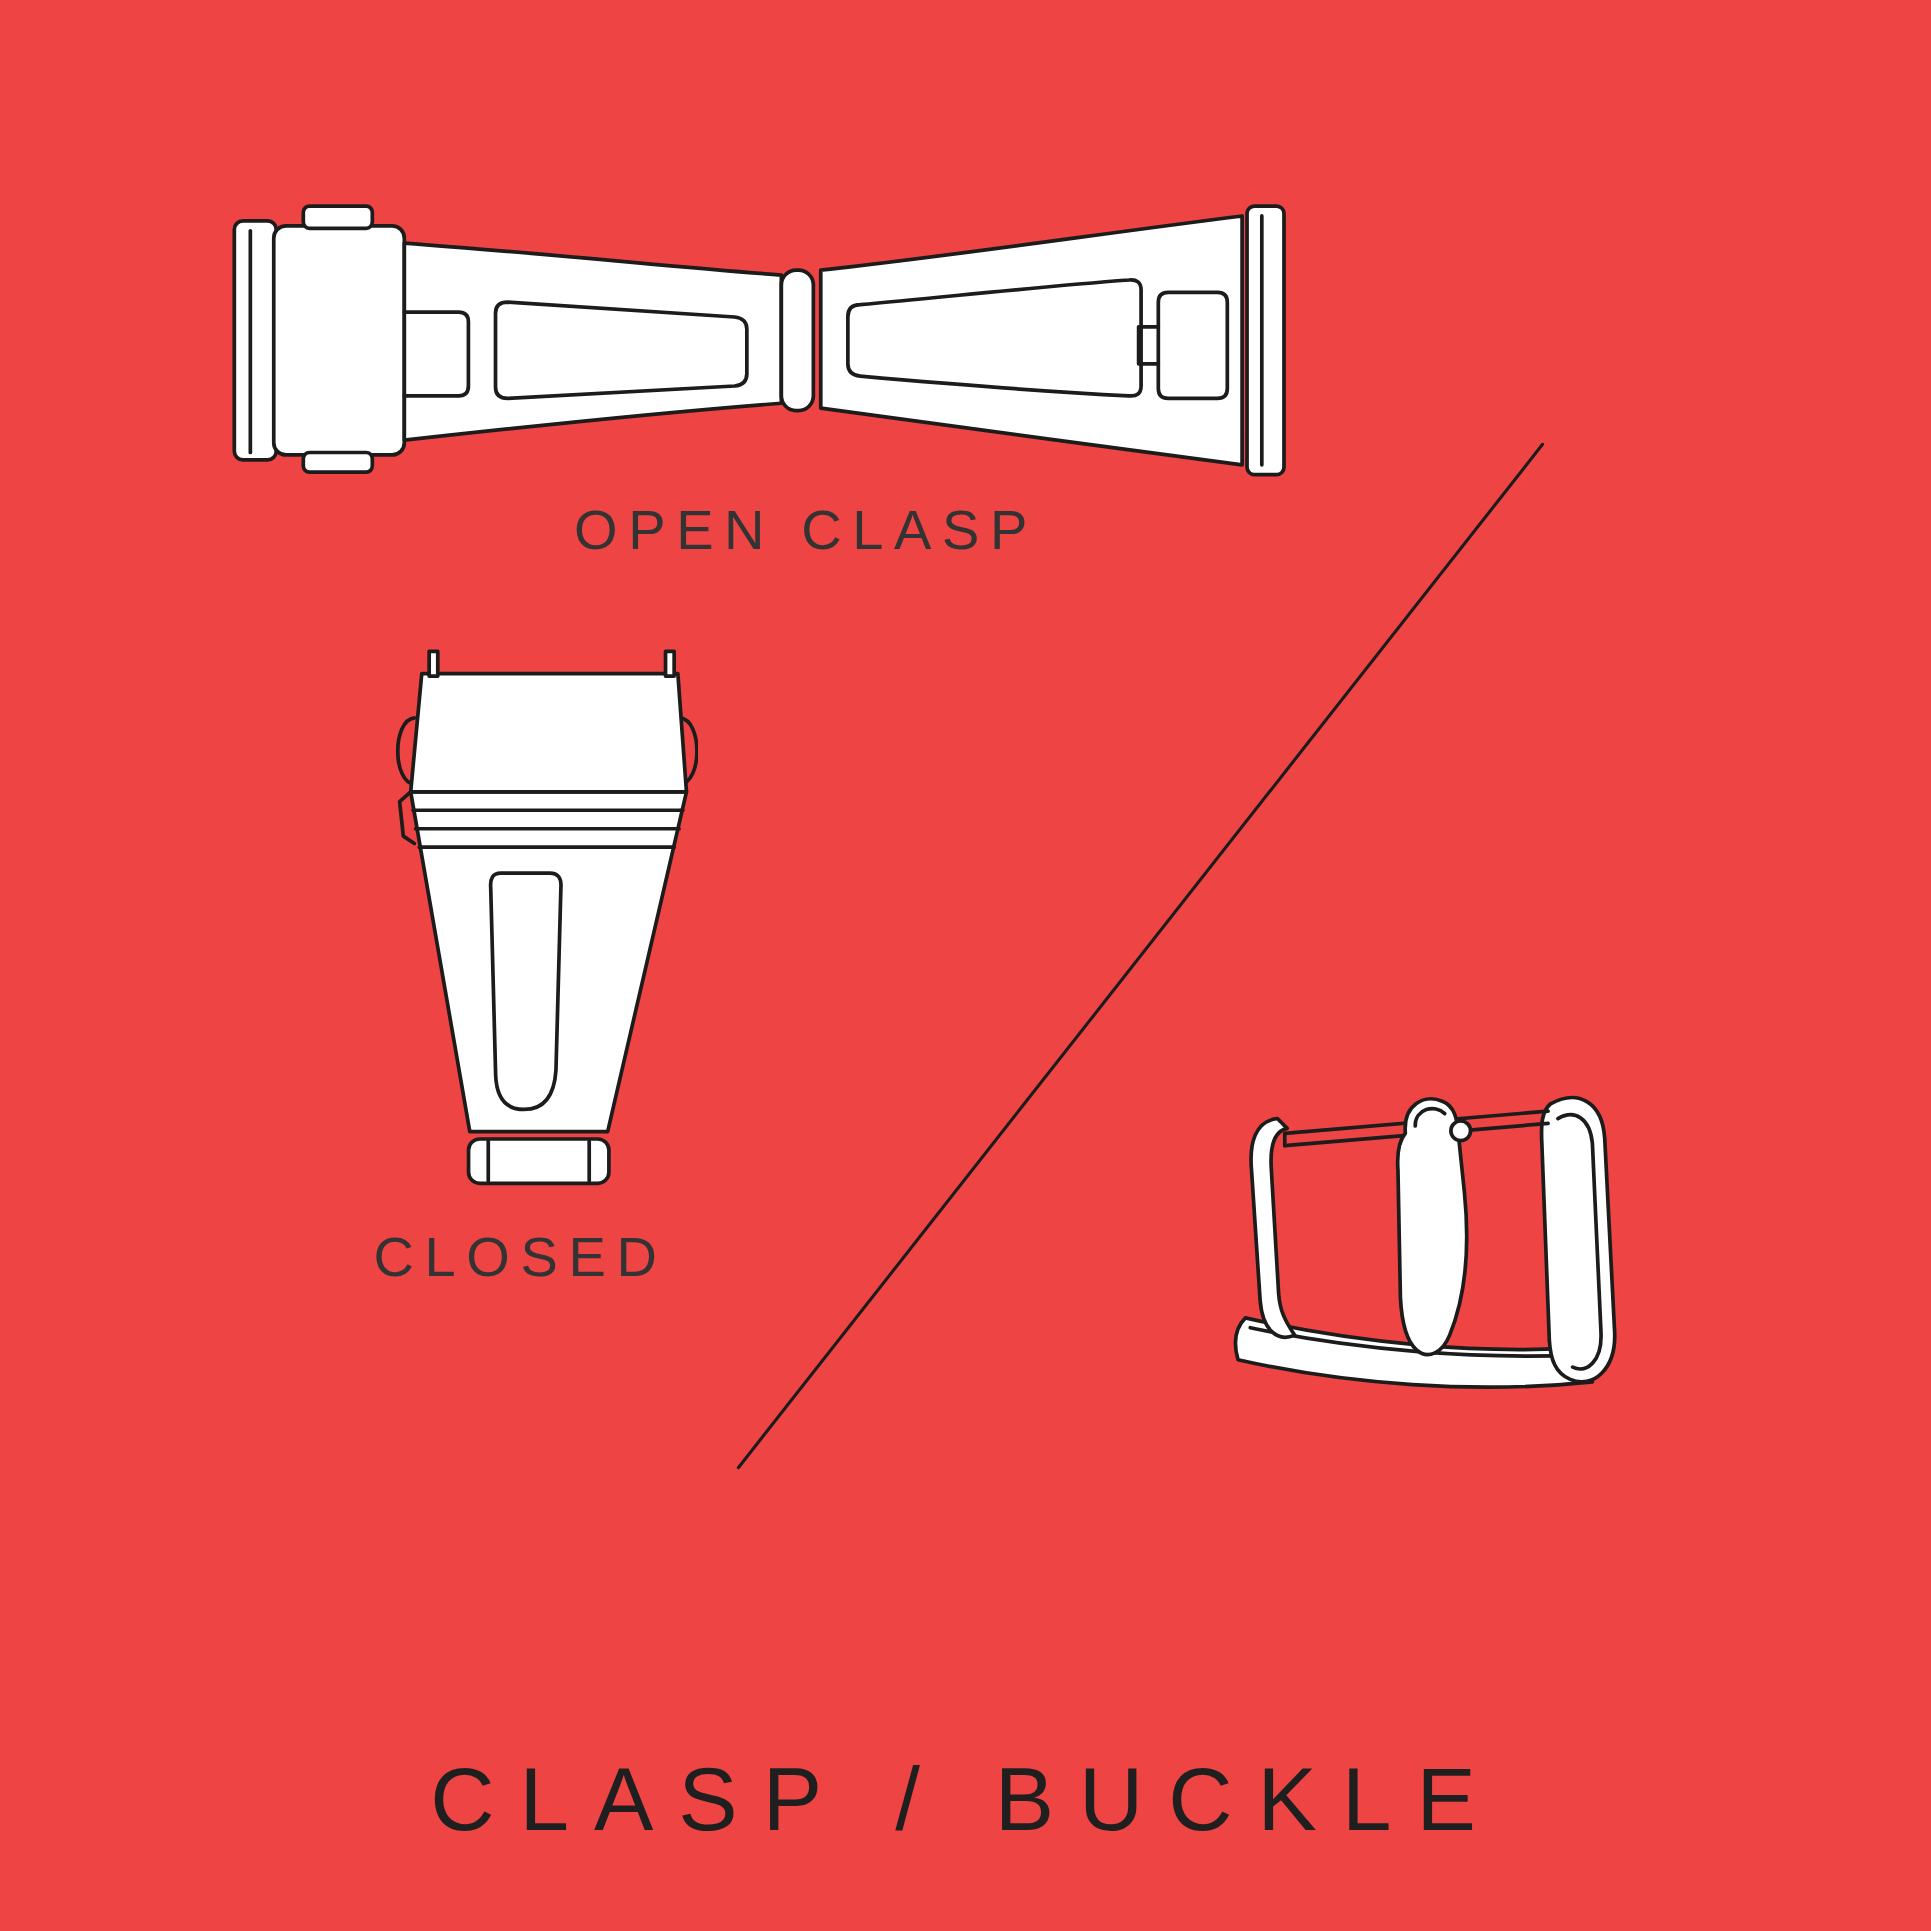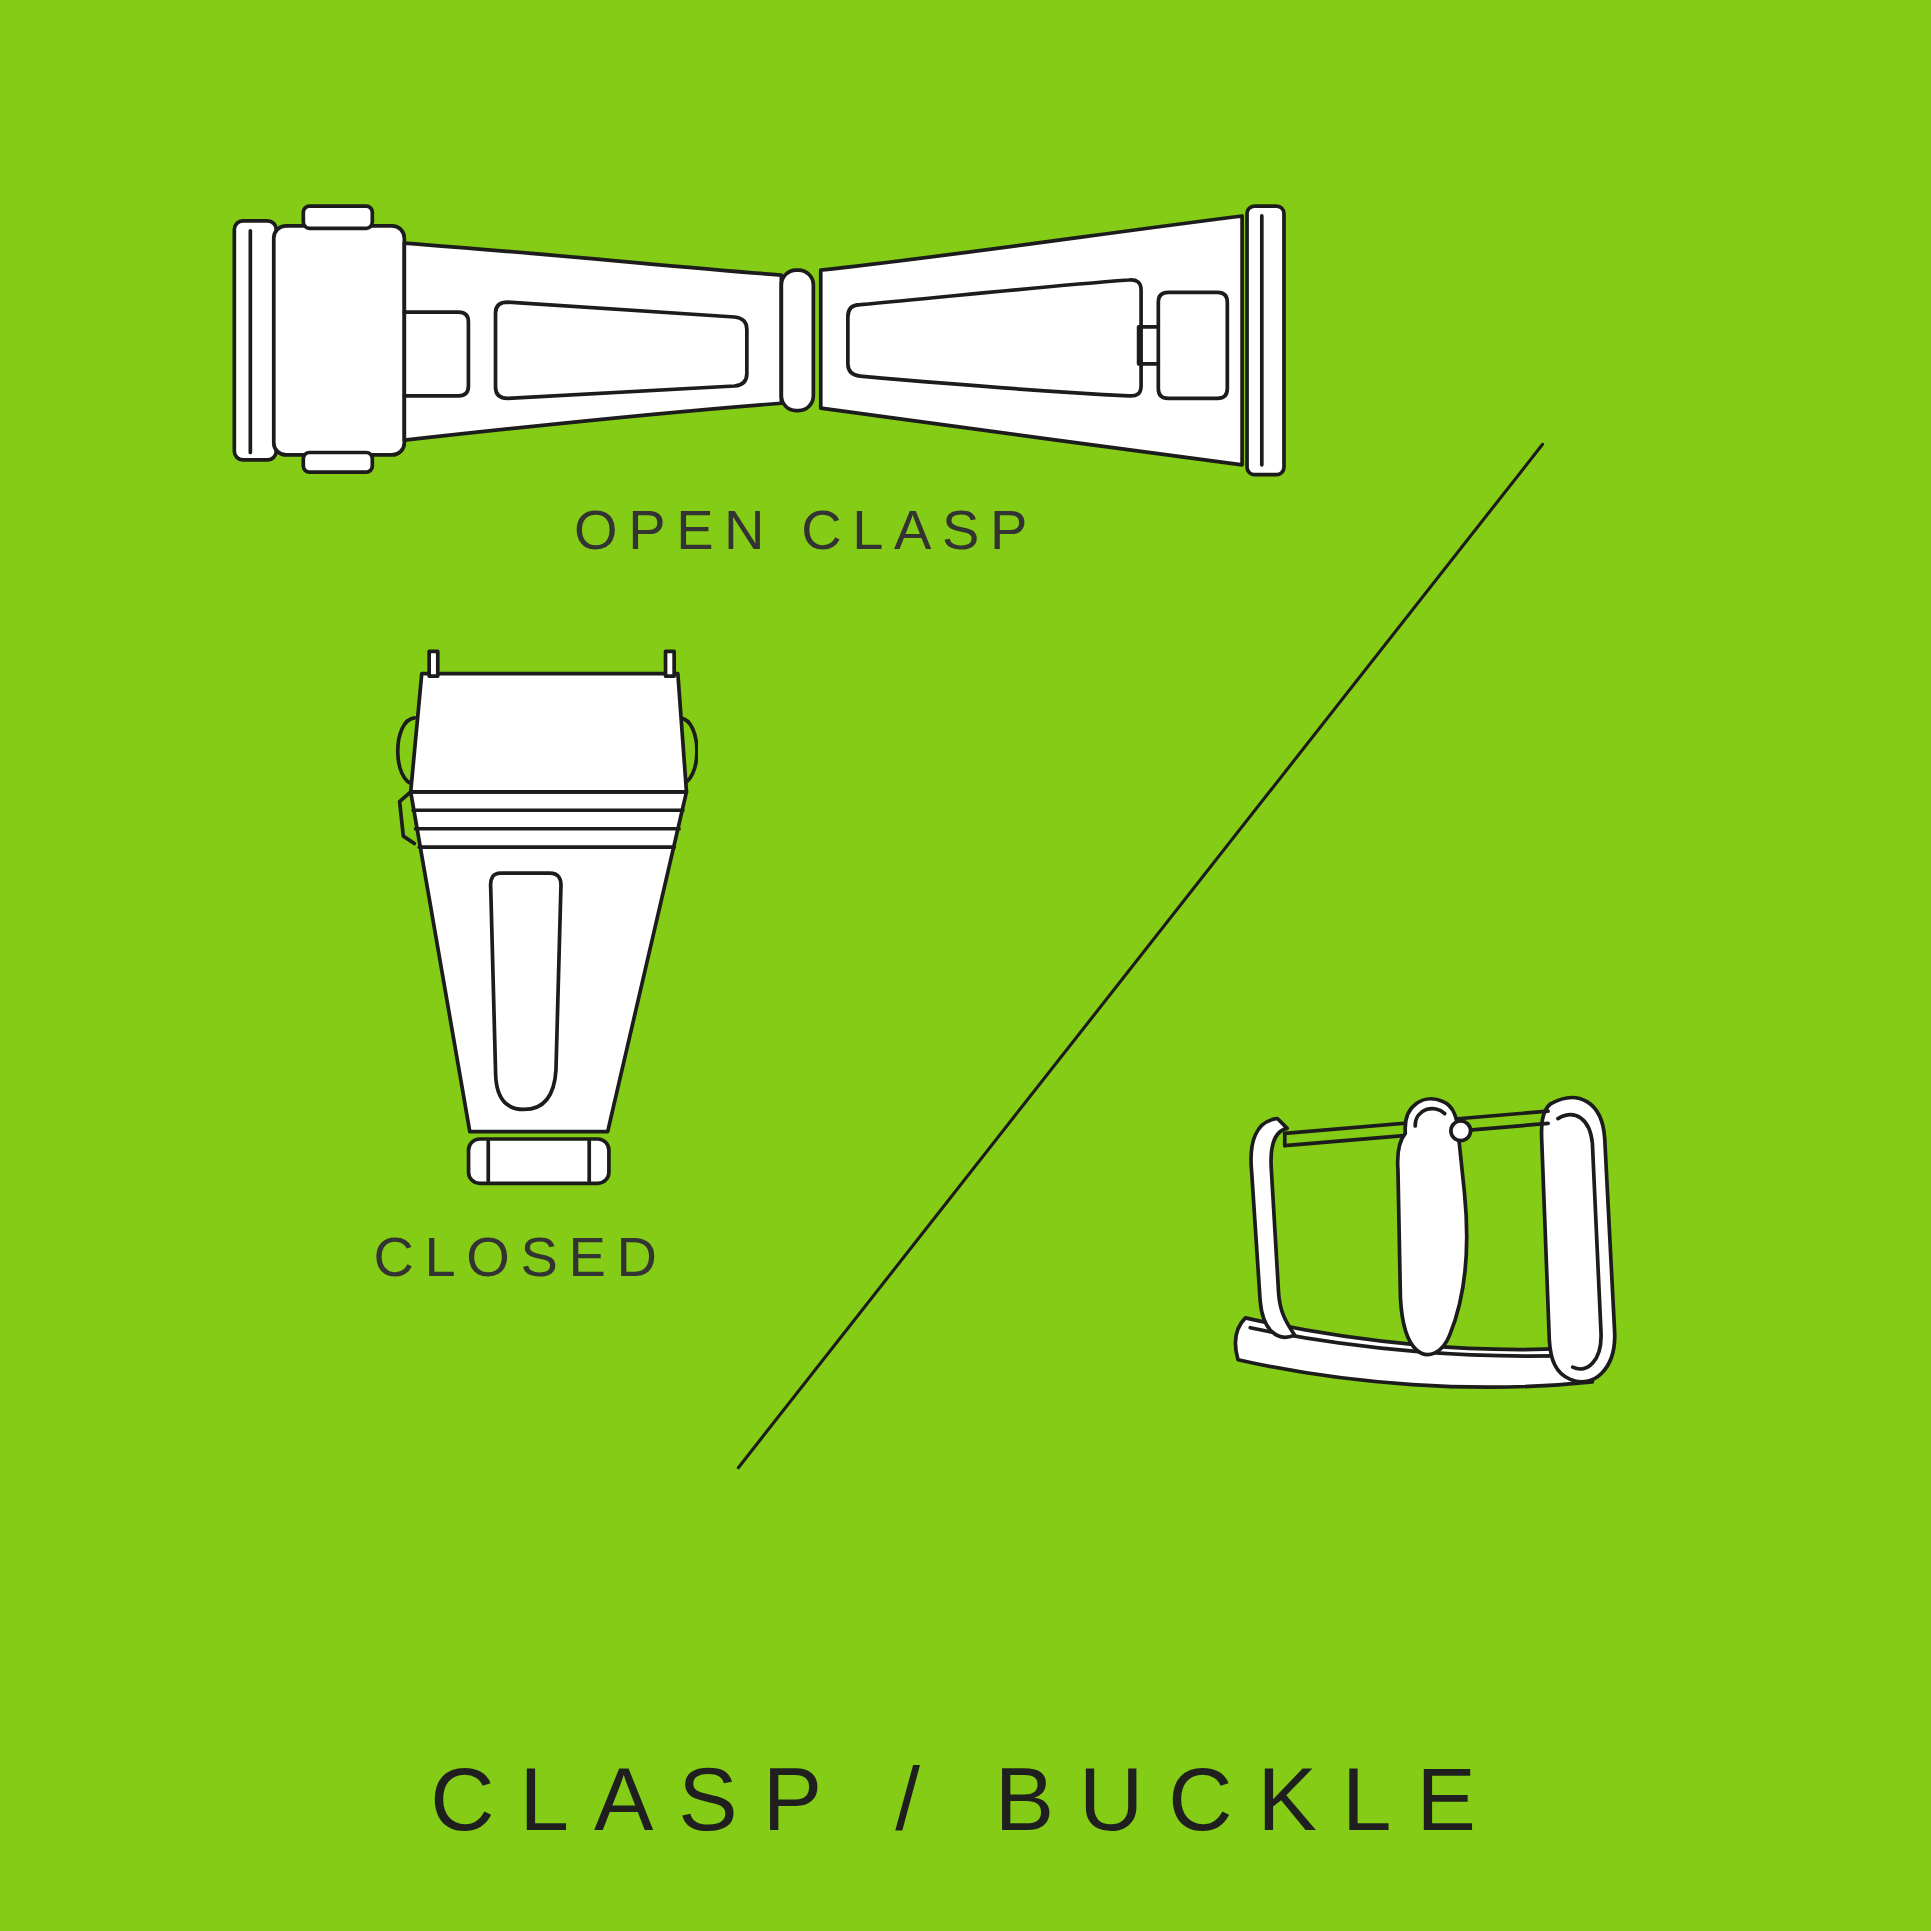--- a/index.html
+++ b/index.html
@@ -5,21 +5,21 @@
   html, body {
     margin: 0;
     padding: 0;
     background: #ffffff;
     font-family: "Liberation Sans", sans-serif;
   }
   #canvas {
     position: relative;
     width: 1931px;
     height: 1931px;
-    background: #84cc16;
+    background: #ef4444;
     overflow: hidden;
   }
   .abs { position: absolute; }
   .label {
     font-size: 56px;
     letter-spacing: 10.6px;
     font-weight: 400;
     color: #333333;
     text-align: center;
     white-space: nowrap;

